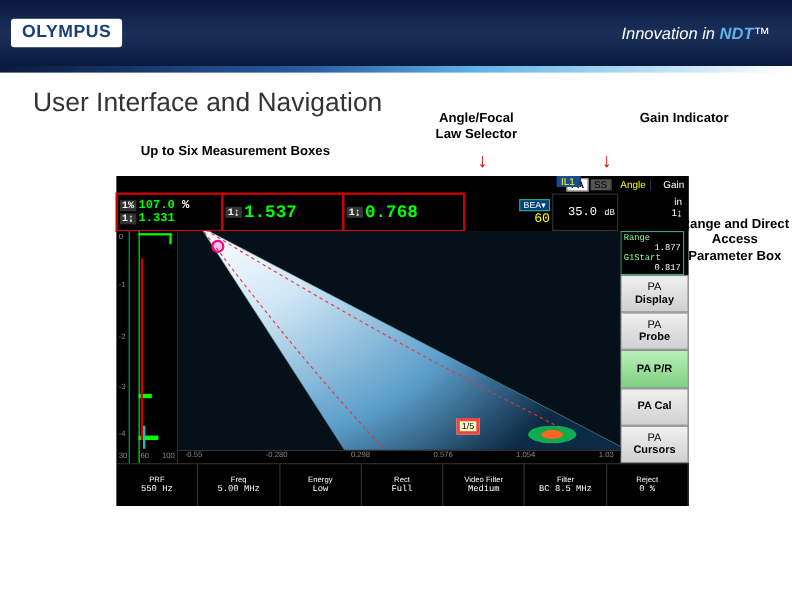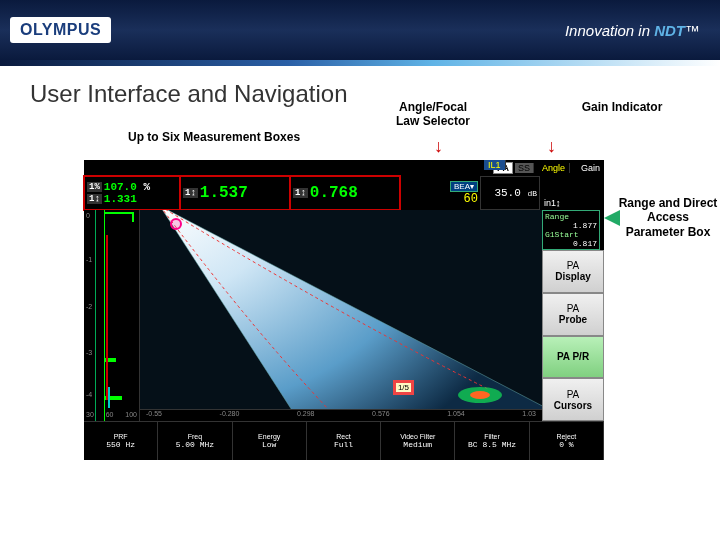--- a/index.html
+++ b/index.html
@@ -13,21 +13,21 @@
   .tagline .ndt { color: #5fb3e6; font-weight: bold; }
   .blue-bar { height: 6px; background: linear-gradient(to right, #0a1a3d 0%, #2a5fa6 40%, #5fb3e6 60%, #fff 100%); }
 
   
   .slide-title { font-size: 24px; font-weight: normal; color: #333; padding: 14px 0 6px 30px; }
 
   
   .annot { position: absolute; font-size: 12px; font-weight: bold; color: #000; text-align: center; line-height: 1.2; }
 
   
-  .device { position: absolute; left: 84px; top: 160px; width: 520px; height: 300px; background: #000; display: flex; flex-direction: column; }
+  .device { position: absolute; left: 106px; top: 160px; width: 520px; height: 300px; background: #000; display: flex; flex-direction: column; }
 
   
   .dev-top { height: 16px; background: #000; display: flex; color: #fff; font-size: 9px; align-items: center; }
   .dev-top .tab { padding: 0 4px; border-right: 1px solid #333; }
   .dev-top .tab.il { background: #1a4d8f; color: #ff0; margin-left: auto; }
   .dev-top .tab.pa { background: #fff; color: #000; font-weight: bold; border:1px solid #888; padding:0 3px; margin-right:2px;}
   .dev-top .tab.ss { background: #555; color:#000; padding:0 3px; margin-right:4px;}
   .dev-top .tab.angle { color: #ff0; }
   .dev-top .gbox { color: #fff; }
   .angle-sel { background:#004080; color:#fff; padding:0 3px; font-size:8px; border:1px solid #3a7; }
@@ -150,21 +150,21 @@
 
     <div style="width:80px; display:flex; flex-direction:column; justify-content:center; align-items:flex-end; padding-right:2px;">
       <div class="angle-sel">BEA▾</div>
       <div style="color:#ff0; font-family:'Courier New'; font-size:12px; text-align:right;">60</div>
     </div>
 
     <div class="gain-box">
       <div class="gl"><span>35.0</span> <span style="font-size:8px;">dB</span></div>
     </div>
 
-    <div style="width:62px; background:#000; color:#fff; font-size:9px; display:flex; flex-direction:row; align-items:flex-end; padding:2px 4px;">
+    <div style="width:62px; background:#000; color:#fff; font-size:9px; display:flex; flex-direction:column; align-items:flex-end; padding:2px 4px;">
       <span>in</span>
       <span>1↨</span>
     </div>
   </div>
 
   <div class="dev-main">
 
     <div class="ascan">
       <div class="axis"></div>
       <span class="tick" style="top:2px;">0</span>
@@ -230,20 +230,23 @@
         <div class="side-btn">
             <div><span>PA</span><br><b>Display</b></div>
           </div>
         <div class="side-btn">
             <div><span>PA</span><br><b>Probe</b></div>
           </div>
         <div class="side-btn sel">
             <b>PA P/R</b>
           </div>
         <div class="side-btn">
+            <b>PA Cal</b>
+          </div>
+        <div class="side-btn">
             <div><span>PA</span><br><b>Cursors</b></div>
           </div>
       </div>
     </div>
   </div>
 
   <div class="dev-bot">
     <div class="botcell">
         <span class="bl">PRF</span>
         <span class="bv">550 Hz</span>

